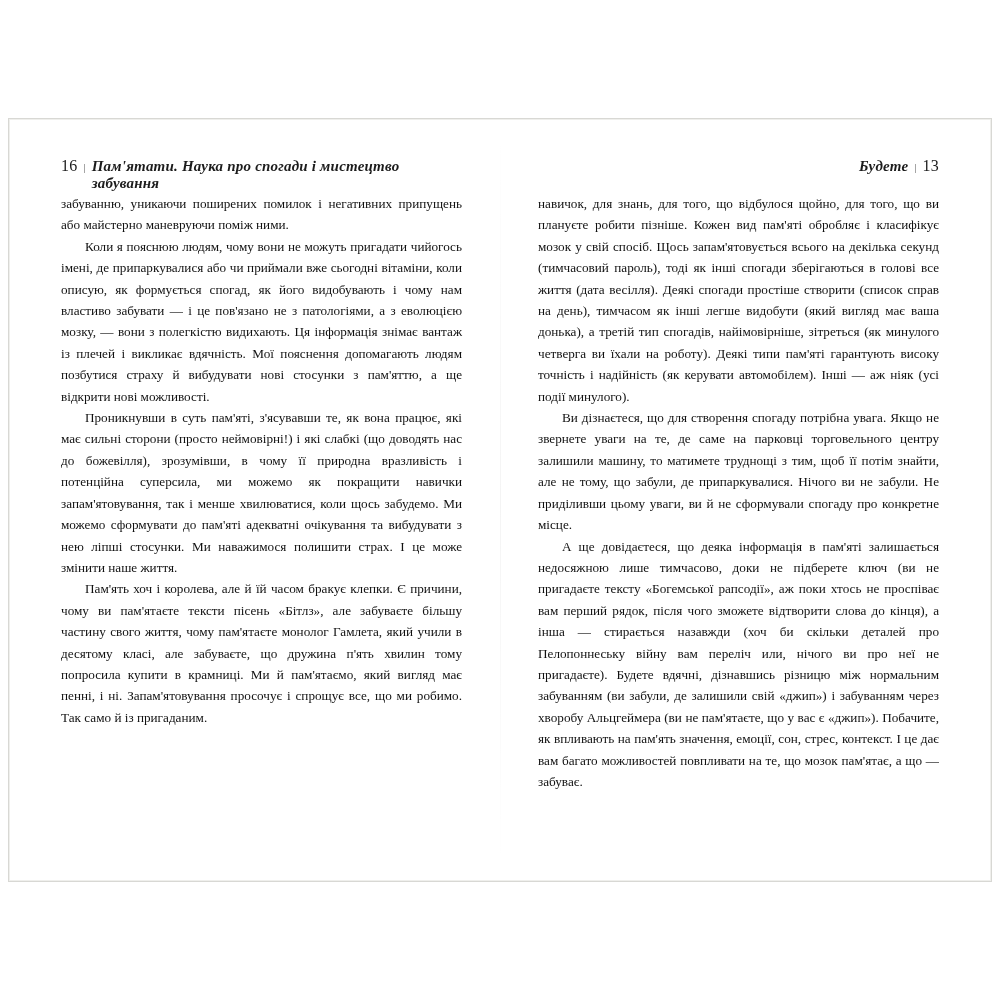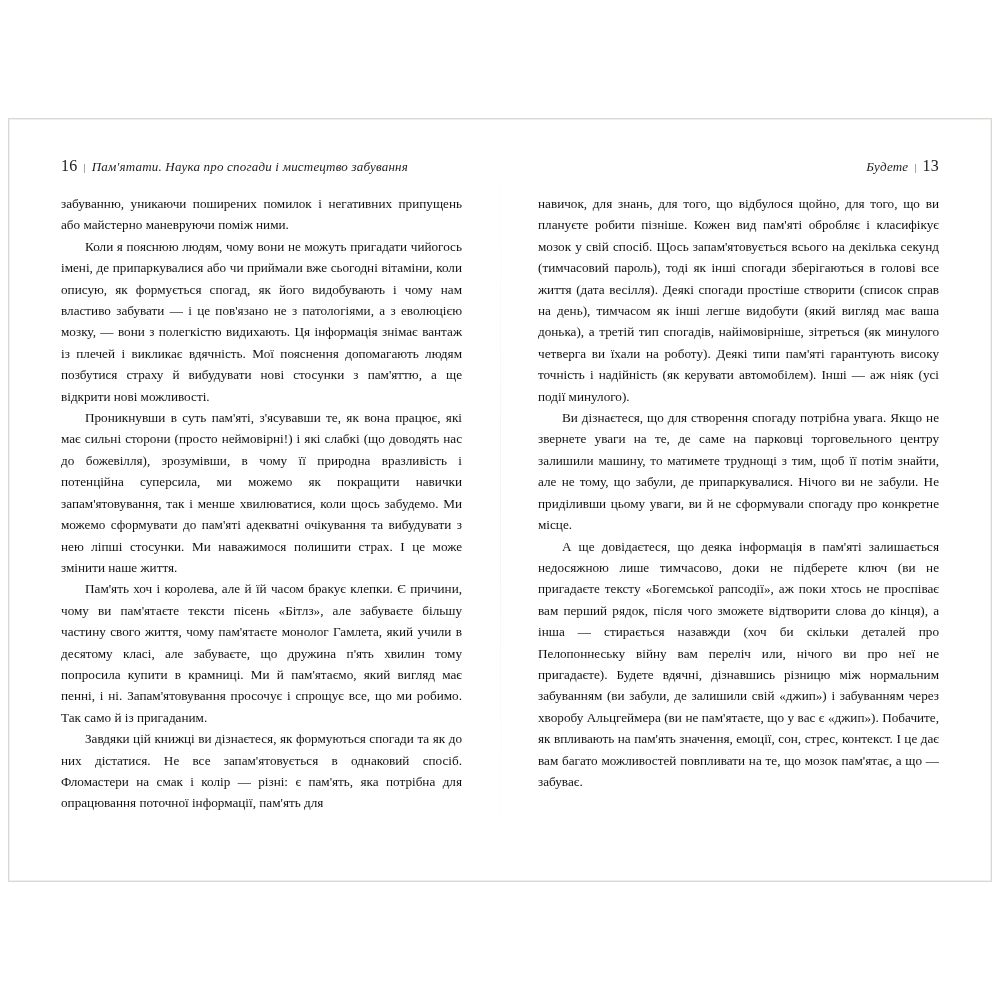--- a/index.html
+++ b/index.html
@@ -68,22 +68,23 @@
     font-size: 16px;
   }
   .rule {
     display: inline-block;
     padding: 0 6px;
     color: #555;
     font-size: 10.5px;
   }
   .head-title {
     font-style: italic;
-    font-size: 13px;
+    font-size: 15px;
     color: #1c1c1c;
+    font-weight: bold;
   }
   .column {
     font-size: 13.2px;
     line-height: 21.4px;
     color: #111111;
     text-align: justify;
     text-justify: inter-word;
     hyphens: manual;
   }
   .column p {
@@ -113,21 +114,20 @@
         <div class="running-head left-head">
           <span class="folio">16</span>
           <span class="rule">|</span>
           <span class="head-title">Пам'ятати. Наука про спогади і мистецтво забування</span>
         </div>
         <div class="column">
           <p class="noindent">забуванню, уникаючи поширених помилок і негативних при­пущень або майстерно маневруючи поміж ними.</p>
           <p>Коли я пояснюю людям, чому вони не можуть пригадати чийогось імені, де припаркувалися або чи приймали вже сьо­годні вітаміни, коли описую, як формується спогад, як його ви­добувають і чому нам властиво забувати — і це пов'язано не з патологіями, а з еволюцією мозку, — вони з полегкістю ви­дихають. Ця інформація знімає вантаж із плечей і викликає вдячність. Мої пояснення допомагають людям позбутися стра­ху й вибудувати нові стосунки з пам'яттю, а ще відкрити нові можливості.</p>
           <p>Проникнувши в суть пам'яті, з'ясувавши те, як вона працює, які має сильні сторони (просто неймовірні!) і які слабкі (що доводять нас до божевілля), зрозумівши, в чому її природна вразливість і потенційна суперсила, ми можемо як покращи­ти навички запам'ятовування, так і менше хвилюватися, коли щось забудемо. Ми можемо сформувати до пам'яті адекватні очікування та вибудувати з нею ліпші стосунки. Ми наважимо­ся полишити страх. І це може змінити наше життя.</p>
           <p>Пам'ять хоч і королева, але й їй часом бракує клепки. Є при­чини, чому ви пам'ятаєте тексти пісень «Бітлз», але забуваєте більшу частину свого життя, чому пам'ятаєте монолог Гамле­та, який учили в десятому класі, але забуваєте, що дружина п'ять хвилин тому попросила купити в крамниці. Ми й пам'я­таємо, який вигляд має пенні, і ні. Запам'ятовування просочує і спрощує все, що ми робимо. Так само й із пригаданим.</p>
-          <p>Завдяки цій книжці ви дізнаєтеся, як формуються спога­ди та як до них дістатися. Не все запам'ятовується в однако­вий спосіб. Фломастери на смак і колір — різні: є пам'ять, яка потрібна для опрацювання поточної інформації, пам'ять для</p>
         </div>
       </div>
 
       <div class="leaf right">
         <div class="running-head right-head">
           <span class="head-title">Будете</span>
           <span class="rule">|</span>
           <span class="folio">13</span>
         </div>
         <div class="column">

